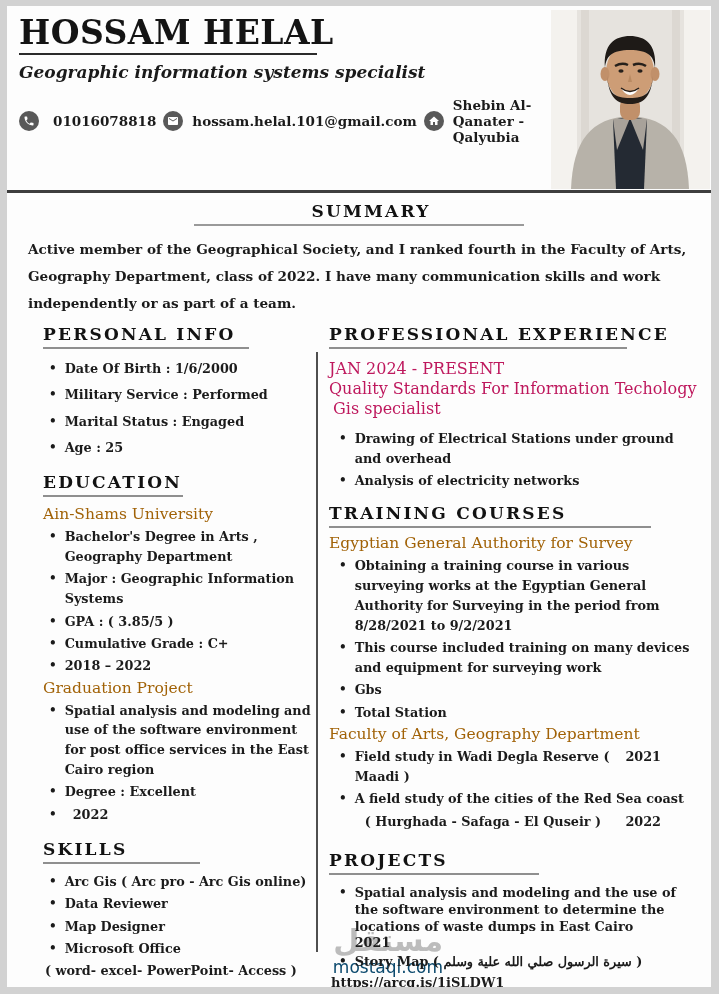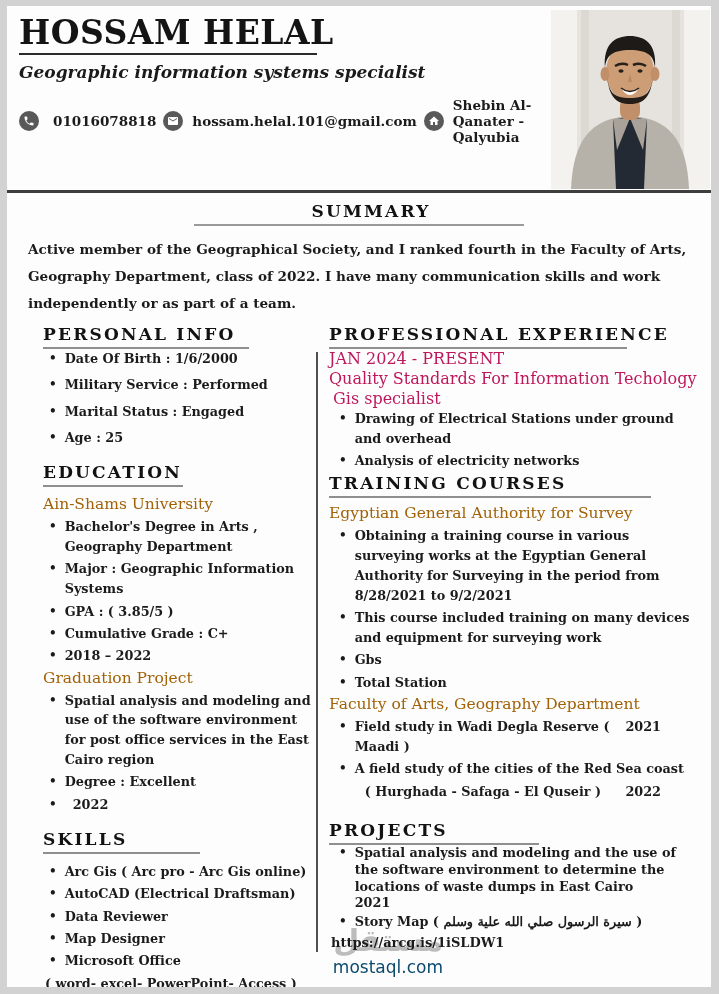--- a/index.html
+++ b/index.html
@@ -68,21 +68,21 @@
   .no-bullet{font-size:12.8px;font-weight:bold;color:#1b1b1b;line-height:1.55;margin-left:-4px;}
   .yr-row{display:flex;justify-content:space-between;flex:1;padding-right:40px;}
   .plain{font-size:16px;font-weight:normal;color:#be185d;line-height:20px;}
   .tight{line-height:1.3;}
   .url-line{font-size:13px;font-weight:bold;color:#1b1b1b;margin:1px 0 0 2px;}
   
   .watermark{position:absolute;left:296px;top:918px;z-index:0;text-align:right;width:140px;}
   .wm-logo{font-size:30px;font-weight:bold;color:#bcbcbc;line-height:1.1;font-family:"DejaVu Sans","Liberation Sans",sans-serif;}
   .wm-site{font-size:17px;color:#0c4a6e;font-family:"DejaVu Sans","Liberation Sans",sans-serif;}
   .col,.summary,.header{z-index:1;}
-  .mt8{margin-top:8px;} .mt10{} .mt12{margin-top:12px;} .mt16{margin-top:16px;} .mt4{margin-top:4px;} .mt6{margin-top:6px;}
+  .mt8{margin-top:8px;} .mt10{margin-top:10px;} .mt12{margin-top:12px;} .mt16{margin-top:16px;} .mt4{margin-top:4px;} .mt6{margin-top:6px;}
 </style>
 </head>
 <body>
 
 <div class="page">
 
   <div class="watermark">
     <div class="wm-logo">مستقل</div>
     <div class="wm-site">mostaql.com</div>
   </div>
@@ -223,23 +223,20 @@
           </div>
       </div>
     </div>
 
     <div class="mt12">
       <span class="sec-head">SKILLS</span>
       <div class="rule" style="width:157px"></div>
       <div class="list gap6 mt8">
         <div class="li">
             <span>Arc Gis ( Arc pro - Arc Gis online)</span>
-          </div>
-        <div class="li">
-            <span>AutoCAD (Electrical Draftsman)</span>
           </div>
         <div class="li">
             <span>Data Reviewer</span>
           </div>
         <div class="li">
             <span>Map Designer</span>
           </div>
         <div class="li">
             <span>Microsoft Office</span>
           </div>

